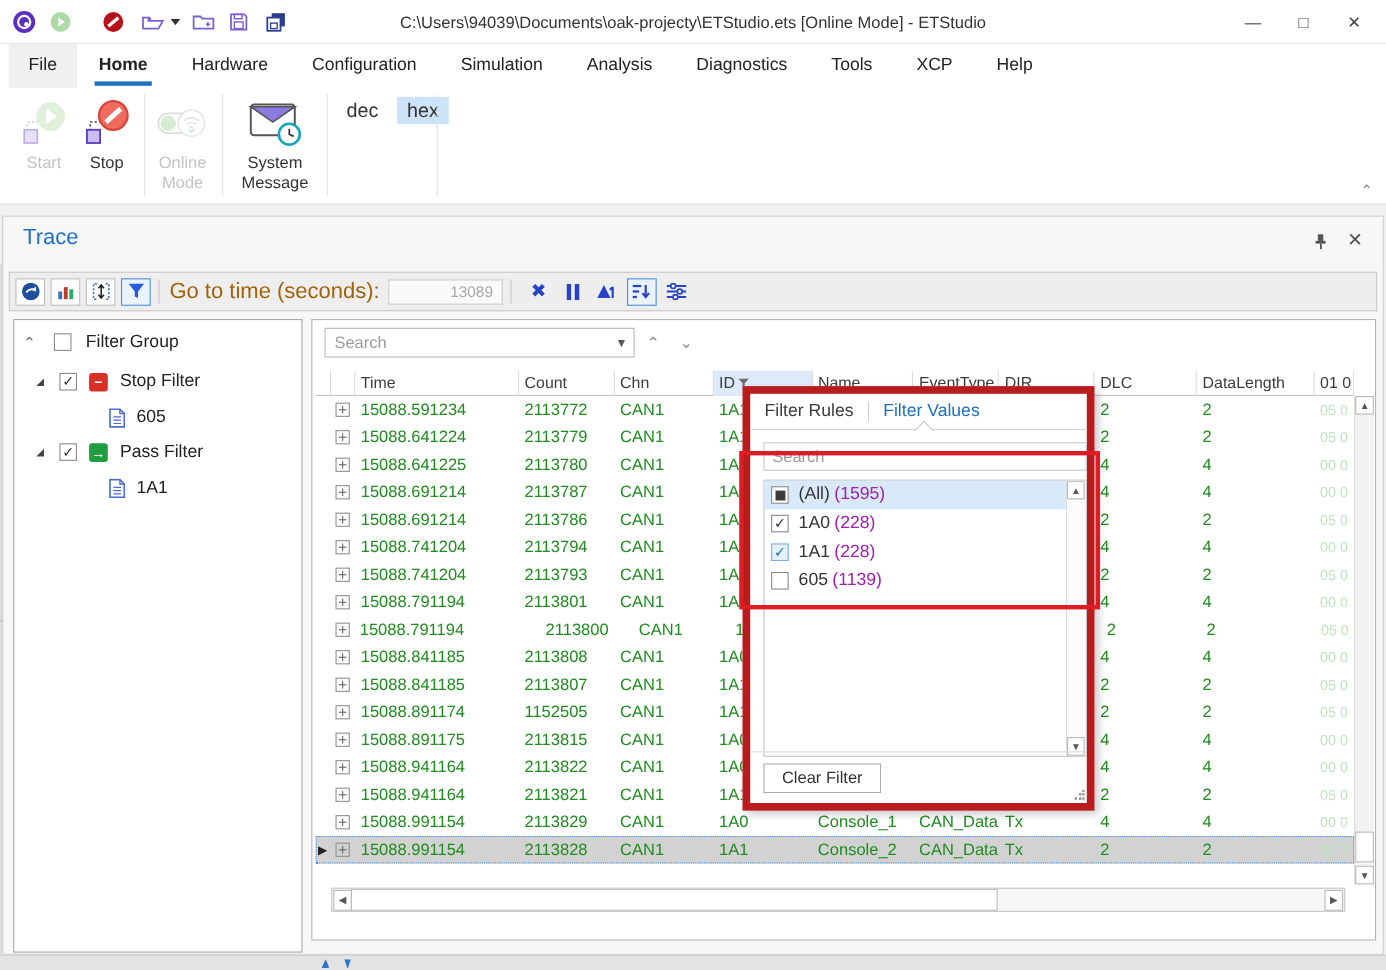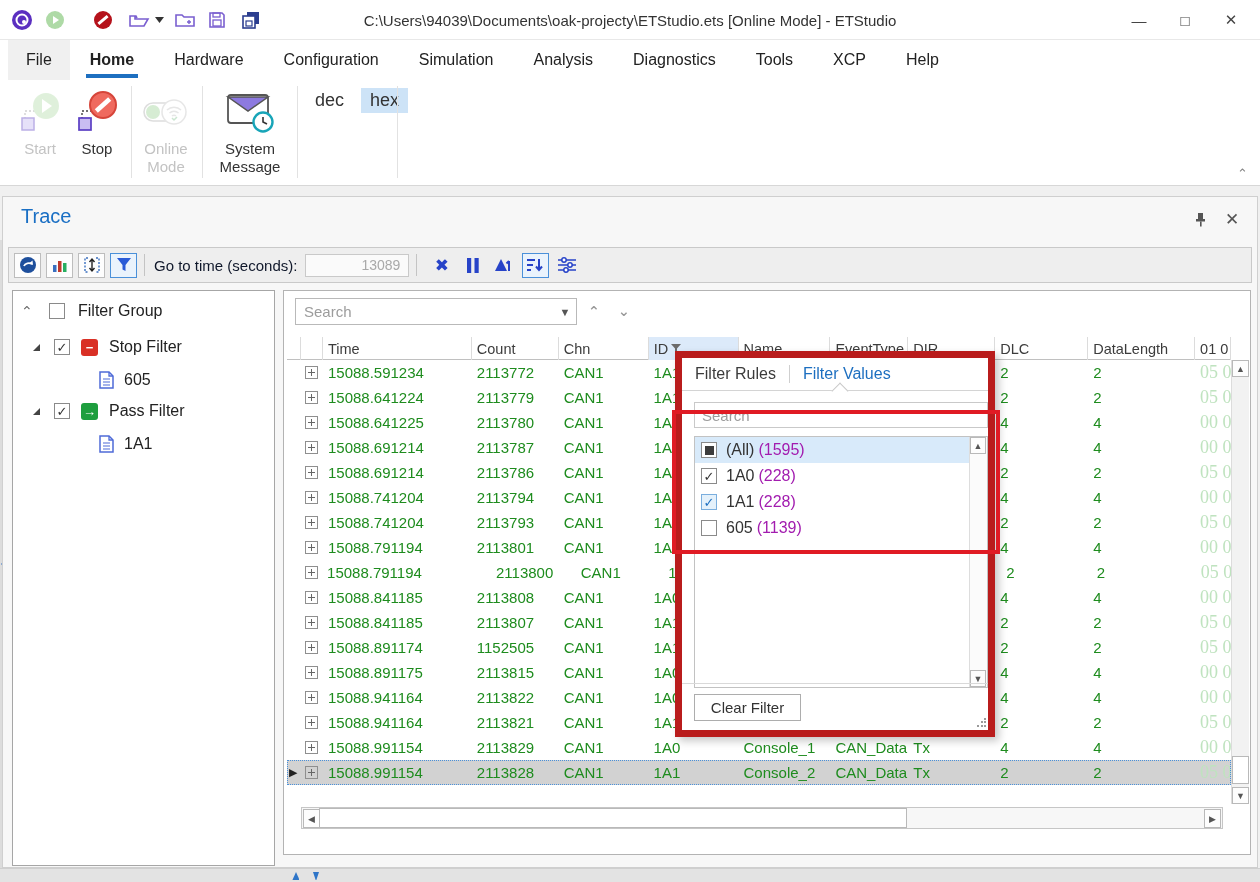--- a/index.html
+++ b/index.html
@@ -36,21 +36,21 @@
 
   
   .trace-panel { position:absolute; left:2px; top:196px; width:1256px; height:672px; background:#f7f7f7; border:1px solid #cfcfcf; }
   .trace-title { position:absolute; left:18px; top:8px; font-size:20px; color:#1a6fc4; }
   .trace-hbtn { position:absolute; top:10px; width:26px; height:24px; display:flex; align-items:center; justify-content:center; color:#555; font-size:15px; }
   .trace-toolbar { position:absolute; left:5px; top:50px; width:1244px; height:36px; background:#eeeeee; border:1px solid #c9c9c9; display:flex; align-items:center; }
   .tt-btn { width:27px; height:25px; margin-left:5px; background:#fdfdfd; border:1px solid #bdbdbd; display:flex; align-items:center; justify-content:center; }
   .tt-btn.sel { border:1px solid #4a90d9; background:#eaf3fc; }
   .tt-plain { width:27px; height:25px; margin-left:4px; display:flex; align-items:center; justify-content:center; border:1px solid transparent; }
   .tt-sep { width:1px; height:22px; background:#c4c4c4; margin:0 7px; }
-  .tt-label { font-size:15px; color:#0f172a; margin:0 8px 0 2px; white-space:nowrap; }
+  .tt-label { font-size:20px; color:#a16207; margin:0 8px 0 2px; white-space:nowrap; }
   .tt-input { width:104px; height:23px; border:1px solid #c9c9c9; background:#fafafa; color:#a9a9a9; font-size:14px; text-align:right; padding-right:8px; font-family:"Liberation Sans",sans-serif; }
   .blue-glyph { color:#2743c8; font-weight:bold; font-size:15px; }
 
   
   .left-strip { position:absolute; left:0; top:240px; width:9px; height:628px; background:#dcdcdc; border-right:1px solid #c2c2c2; }
   .strip-chev { position:absolute; left:1px; top:318px; width:0; height:0; border-top:6px solid transparent; border-bottom:6px solid transparent; border-right:6px solid #3c78c8; }
 
   
   .tree-pane { position:absolute; left:12px; top:290px; width:263px; height:576px; background:#fff; border:1px solid #a6a6a6; }
   .tree-row { position:absolute; height:24px; display:flex; align-items:center; font-size:16px; color:#222; }
@@ -69,21 +69,21 @@
 
   .grid { position:absolute; left:3px; top:46px; width:962px; height:467px; background:#fff; }
   .ghead { position:absolute; left:0; top:0; height:23px; width:944px; border-bottom:1px solid #c0c0c0; display:flex; }
   .hcell { height:23px; border-right:1px solid #dcdcdc; font-size:14.5px; color:#3c3c3c; display:flex; align-items:center; padding-left:5px; white-space:nowrap; overflow:hidden; }
   .hcell.idcol { background:#dceafa; }
   .funnel { margin-left:3px; }
   .grows { position:absolute; left:0; top:23px; width:944px; }
   .grow { display:flex; height:25px; align-items:center; position:relative; }
   .grow.sel { background:#d2d2d2; outline:1.5px dotted #4a90d9; outline-offset:-1px; }
   .gcell { height:25px; display:flex; align-items:center; padding-left:5px; font-size:15px; color:#1e8c1e; white-space:nowrap; overflow:hidden; }
-  .gcell.pale { color:#bfe3bf; font-family:Liberation Serif, serif; font-size:18px; }
+  .gcell.pale { color:#bfe3bf; font-family:Liberation Sans, sans-serif; font-size:13px; }
   .marker { color:#222; font-size:11px; padding-left:2px; }
   .expbox { width:13px; height:13px; border:1px solid #8f8f8f; position:relative; margin-left:4px; }
   .expbox::before { content:""; position:absolute; left:2px; right:2px; top:5px; height:1px; background:#666; }
   .expbox::after { content:""; position:absolute; top:2px; bottom:2px; left:5px; width:1px; background:#666; }
 
   
   .vsb { position:absolute; right:0px; top:23px; width:18px; height:444px; background:#f2f2f2; border-left:1px solid #dcdcdc; }
   .sb-btn { position:absolute; left:0; width:17px; height:17px; background:#fdfdfd; border:1px solid #b9b9b9; display:flex; align-items:center; justify-content:center; font-size:9px; color:#555; }
   .vsb .thumb { position:absolute; left:0; bottom:20px; width:17px; height:28px; background:#fff; border:1px solid #b9b9b9; }
   .hsb { position:absolute; left:17px; top:516px; width:922px; height:22px; background:#f7f7f7; border:1px solid #c6c6c6; }

